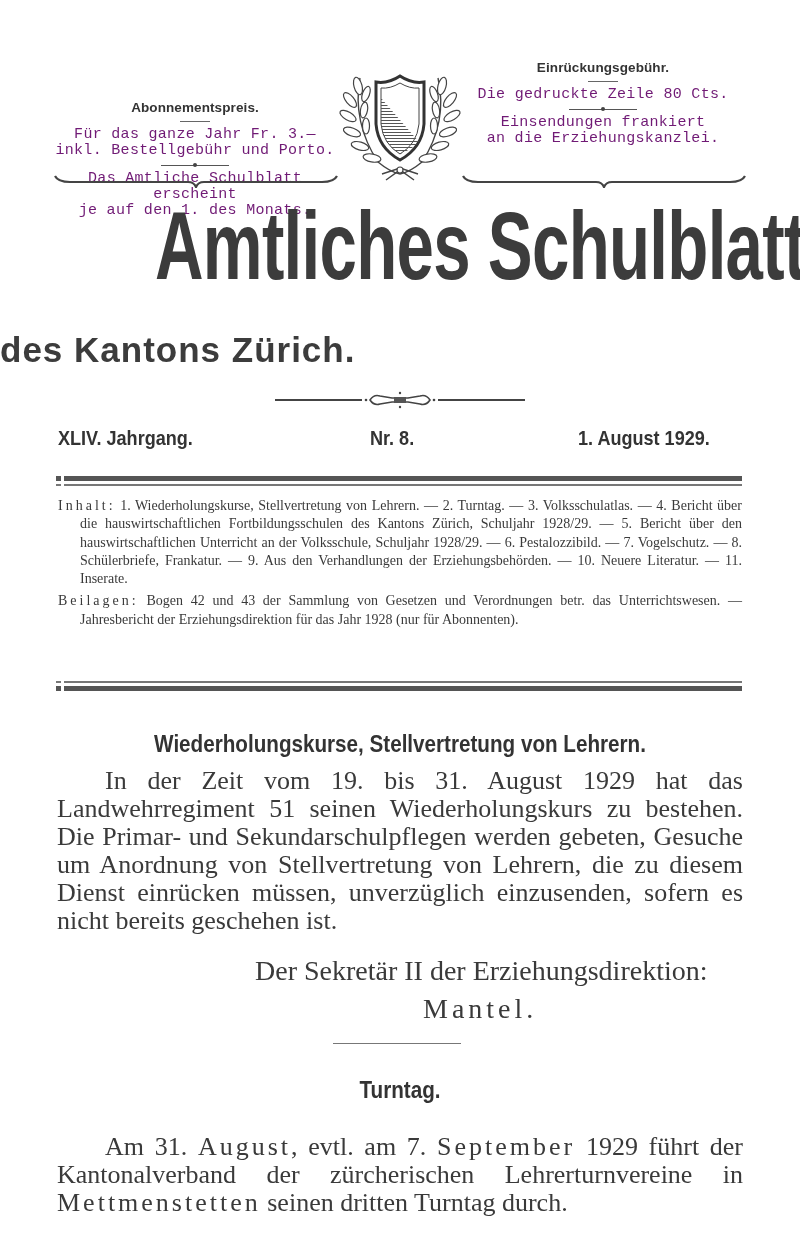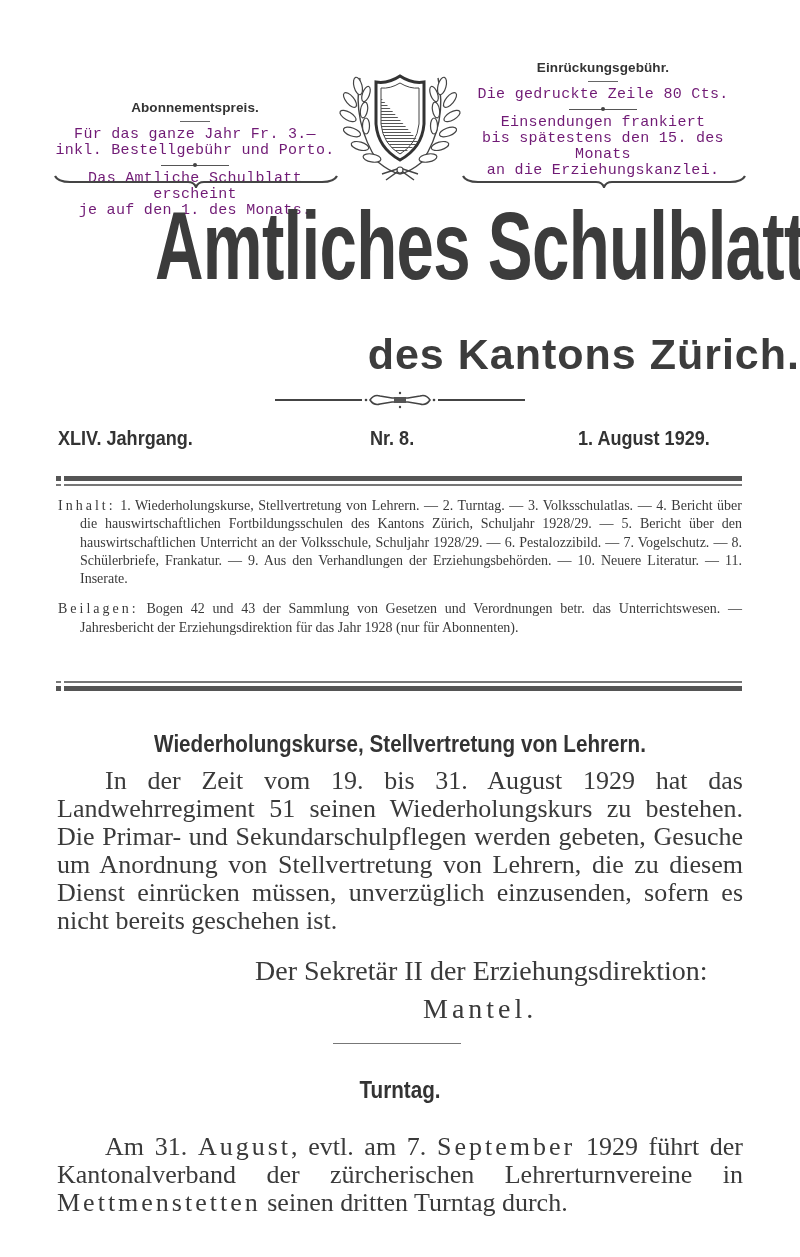--- a/index.html
+++ b/index.html
@@ -17,22 +17,22 @@
   .dot-rule span { position: absolute; left: 50%; top: 0; width: 4px; height: 4px; margin-left: -2px; background: #444; border-radius: 50%; }
   .brace { position: absolute; height: 14px; }
 
   
   .crest { position: absolute; left: 338px; top: 62px; width: 124px; height: 122px; }
 
   
   .main-title { position: absolute; left: 50px; top: 196px; width: 700px; text-align: center;
     font-family: "Liberation Sans", sans-serif; font-weight: bold; font-size: 96px; line-height: 100px;
     color: #3c3c3c; transform: scaleX(0.70); transform-origin: center; letter-spacing: -1px; white-space: nowrap; }
-  .sub-title { position: absolute; left: 0; width: 800px; top: 330px; text-align: right;
-    font-family: "Liberation Sans", sans-serif; font-weight: bold; font-size: 43px; color: #3c3c3c; letter-spacing: 1px; }
+  .sub-title { position: absolute; left: 0; width: 800px; top: 330px; text-align: left;
+    font-family: "Liberation Sans", sans-serif; font-weight: bold; font-size: 35px; color: #3c3c3c; letter-spacing: 1px; }
   .ornament { position: absolute; left: 270px; top: 390px; width: 260px; height: 20px; }
 
   
   .issue { position: absolute; top: 426px; font-family: "Liberation Sans", sans-serif; font-weight: bold; font-size: 21px; color: #333; transform: scaleX(0.86); transform-origin: left; white-space: nowrap; }
 
   
   .double-rule { position: absolute; left: 56px; width: 686px; }
   .double-rule .thick { height: 5px; background: #555; }
   .double-rule .thin { height: 2px; background: #777; }
   .double-rule .gap { height: 3px; }
@@ -109,21 +109,20 @@
 </svg>
 
 <div class="box box-right">
   <div class="box-title">Einrückungsgebühr.</div>
   <div class="short-rule"></div>
   <div class="box-line">Die gedruckte Zeile 80 Cts.</div>
   <div class="dot-rule">
       <span></span>
     </div>
   <div class="box-line">Einsendungen frankiert</div>
-  <div class="box-line">bis spätestens den 15. des Monats</div>
   <div class="box-line">an die Erziehungskanzlei.</div>
 </div>
 <svg class="brace" style="left:462px; top:174px; width:284px;" viewBox="0 0 284 14">
   <path d="M1,2 Q4,8 16,8 L134,8 Q140,8 142,13 Q144,8 150,8 L268,8 Q280,8 283,2" fill="none" stroke="#444" stroke-width="2.2"></path>
 </svg>
 
 <div class="main-title">Amtliches Schulblatt</div>
 <div class="sub-title">des Kantons Zürich.</div>
 <svg class="ornament" viewBox="0 0 260 20">
   <line x1="5" y1="10" x2="92" y2="10" stroke="#444" stroke-width="2"></line>
@@ -145,21 +144,21 @@
     <div class="gap"></div>
     <div class="thin"></div>
 </div>
 <div class="rule-notch" style="top:475px;"></div>
 
 <div class="toc" style="top:497px;">
   <div class="hang">
     <span class="spaced">Inhalt:</span>
     <span>1. Wiederholungskurse, Stellvertretung von Lehrern. — 2. Turntag. — 3. Volksschulatlas. — 4. Bericht über die hauswirtschaftlichen Fortbildungsschulen des Kantons Zürich, Schuljahr 1928/29. — 5. Bericht über den hauswirtschaftlichen Unterricht an der Volksschule, Schuljahr 1928/29. — 6. Pestalozzibild. — 7. Vogelschutz. — 8. Schülerbriefe, Frankatur. — 9. Aus den Verhandlungen der Erziehungsbehörden. — 10. Neuere Literatur. — 11. Inserate.</span>
   </div>
-  <div class="hang" style="margin-top:12px;">
+  <div class="hang" style="margin-top:4px;">
     <span class="spaced">Beilagen:</span>
     <span>Bogen 42 und 43 der Sammlung von Gesetzen und Verordnungen betr. das Unterrichtswesen. — Jahresbericht der Erziehungsdirektion für das Jahr 1928 (nur für Abonnenten).</span>
   </div>
 </div>
 
 <div class="double-rule" style="top:681px;">
   <div class="thin"></div>
     <div class="gap"></div>
     <div class="thick"></div>
 </div>

